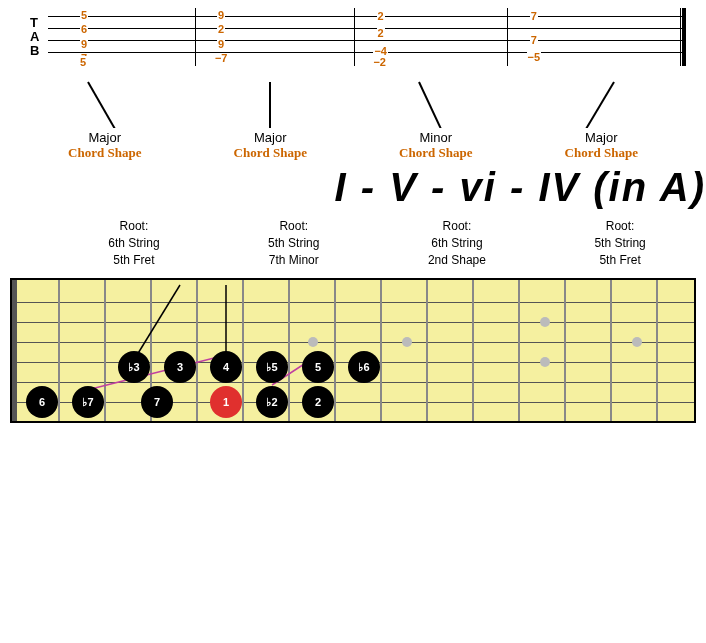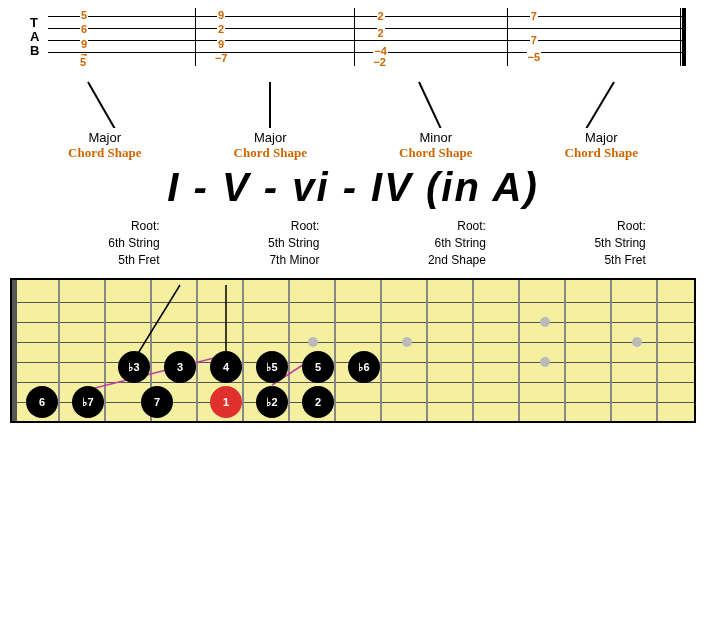--- a/index.html
+++ b/index.html
@@ -45,40 +45,40 @@
       text-align: center;
       font-size: 13px;
       line-height: 1.2;
       margin-top: 2px;
     }
     .chord-label .line1 { color: black; }
     .chord-label .line2 { color: #cc6600; font-weight: bold; font-family: Liberation Serif, serif; }
 
     
     .roman-section {
-      text-align: center;
+      text-align: right;
       font-size: 40px;
       font-weight: bold;
       font-style: italic;
       letter-spacing: 2px;
       padding: 4px 0 6px 0;
       color: black;
     }
 
     
     .root-section {
       display: flex;
       justify-content: space-around;
       padding: 2px 30px 6px 30px;
     }
     .root-info {
       font-size: 12px;
       color: black;
       line-height: 1.4;
-      text-align: right;
+      text-align: center;
       margin-left: 48px;
     }
     .root-info span { display: block; }
 
     
     .fretboard-wrapper {
       margin: 4px 10px 0 10px;
       position: relative;
     }
     .fretboard {

